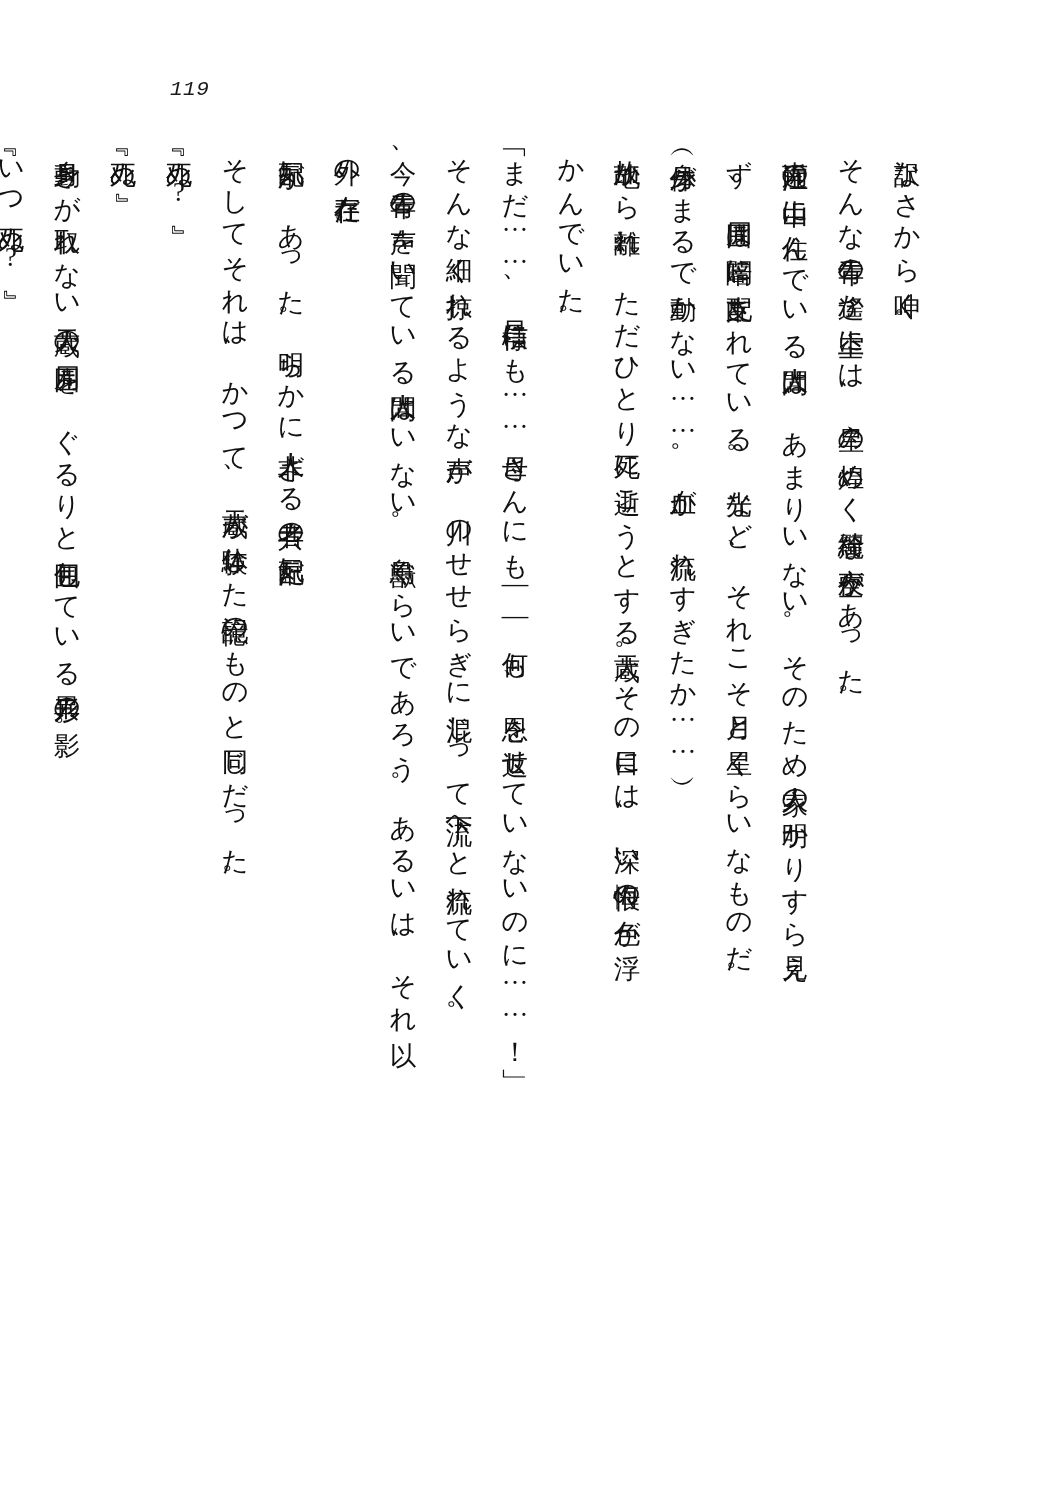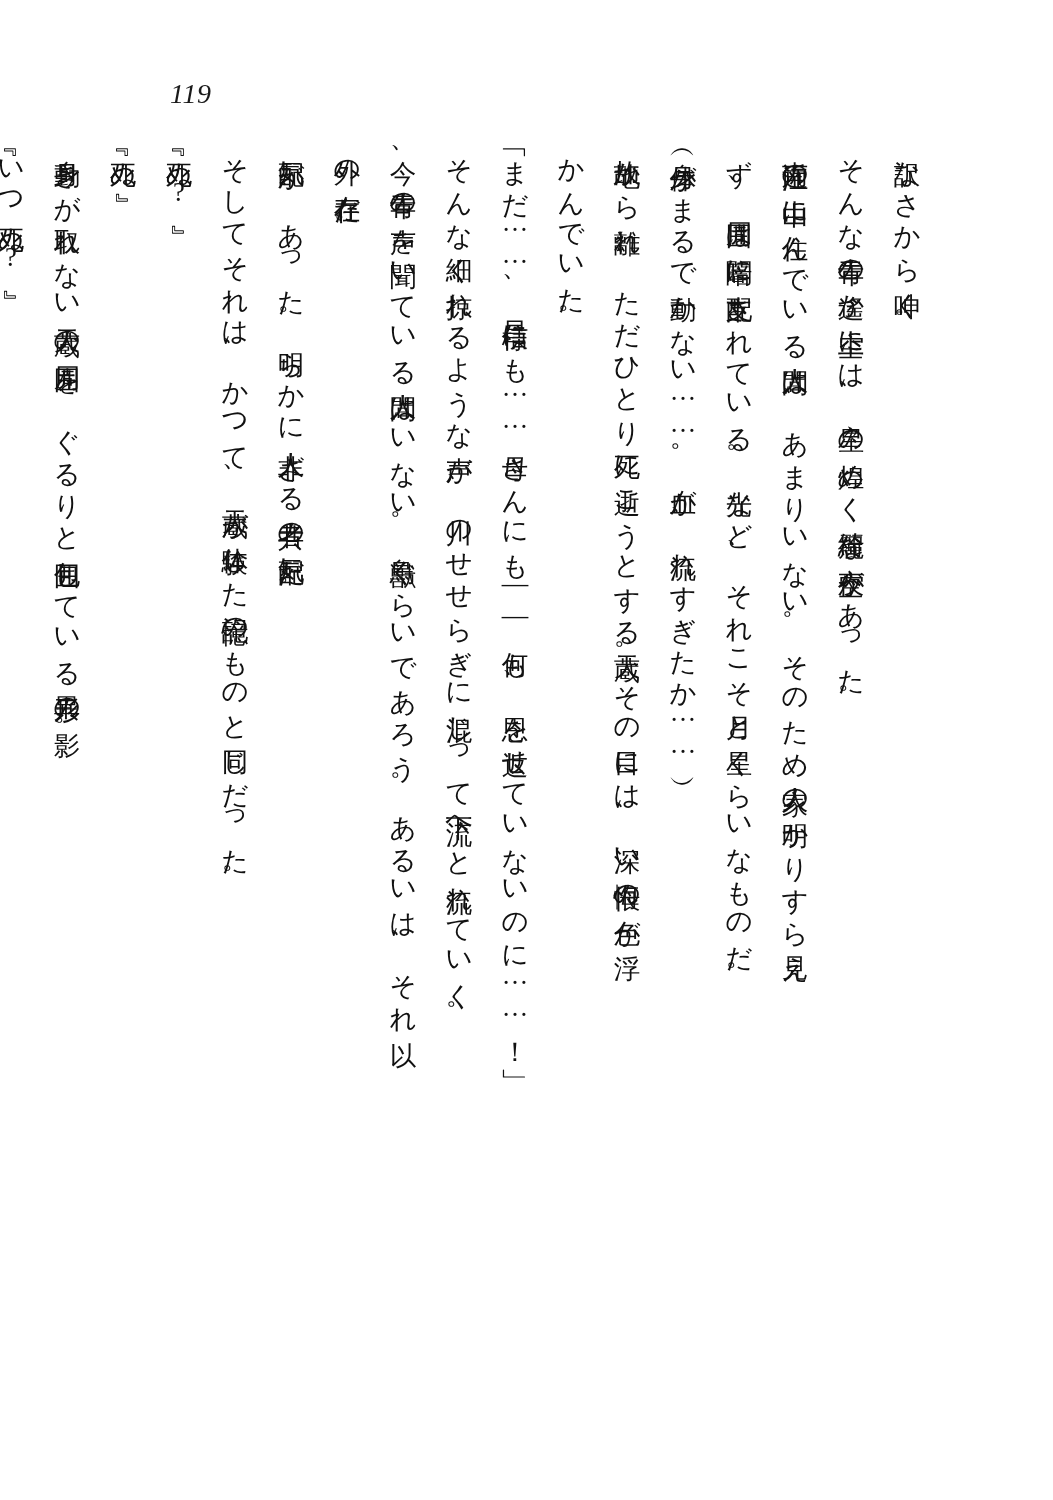--- a/index.html
+++ b/index.html
@@ -12,23 +12,23 @@
     width: 1053px;
     height: 1500px;
     background: #ffffff;
     overflow: hidden;
     font-family: "Liberation Serif", "DejaVu Serif", serif;
   }
   .page-number {
     position: absolute;
     top: 78px;
     left: 170px;
-    font-family: Liberation Serif, serif;
+    font-family: Liberation Mono, monospace;
     font-style: italic;
-    font-size: 28px;
+    font-size: 21px;
     color: #1a1a1a;
     letter-spacing: 0.5px;
   }
   .text-body {
     position: absolute;
     top: 140px;
     right: 118px;
     height: 1215px;
     width: 790px;
     writing-mode: vertical-rl;

